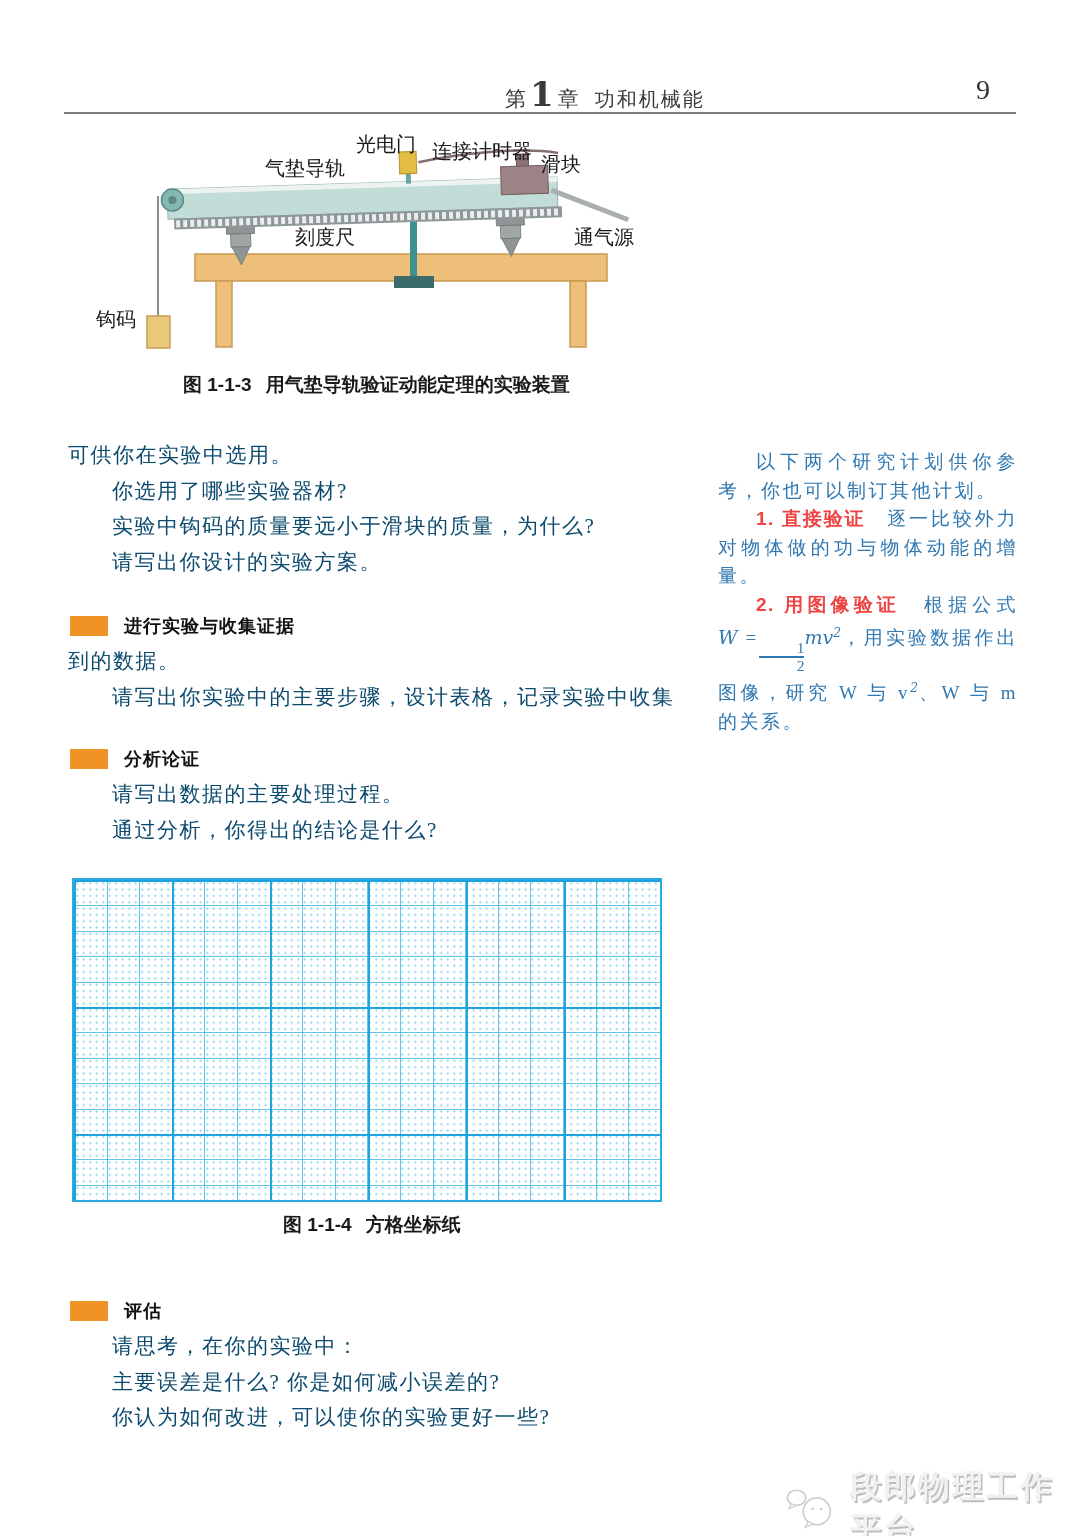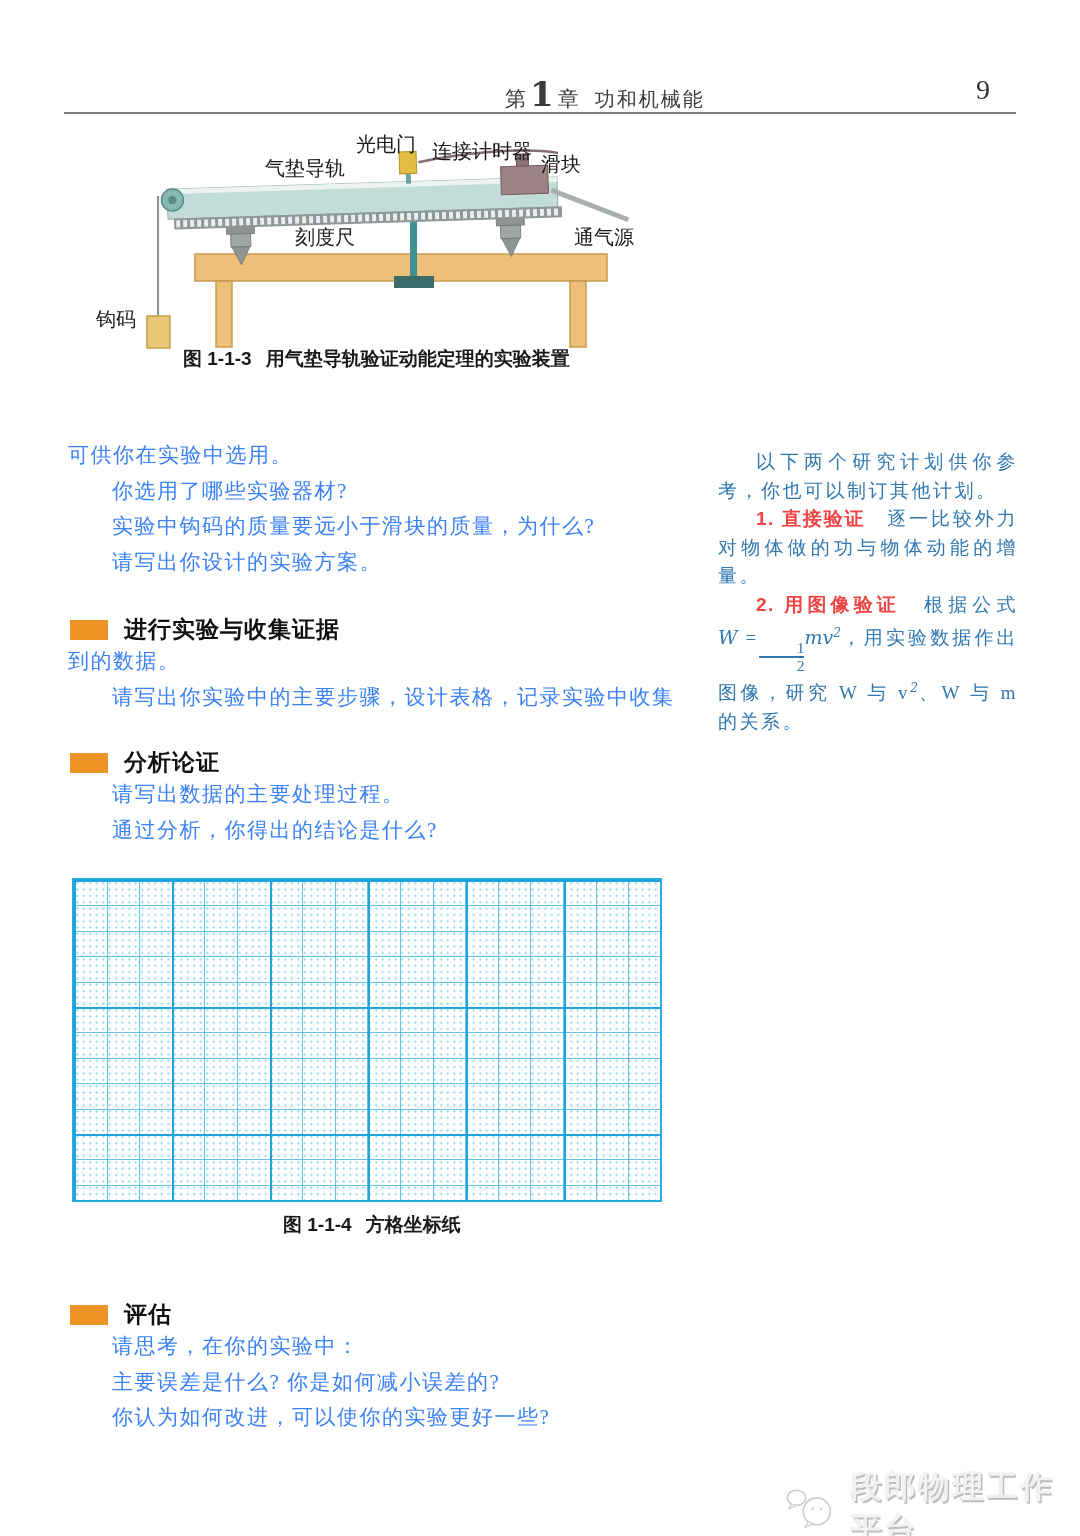--- a/index.html
+++ b/index.html
@@ -11,30 +11,30 @@
   .chapter-heading .pre,.chapter-heading .post{font-size:21px;}
   .chapter-heading .num{font-size:34px;font-weight:bold;margin:0 4px;font-family:"DejaVu Serif",serif;}
   .chapter-heading .title{font-size:20px;margin-left:16px;letter-spacing:2px;}
   .page-number{position:absolute;right:90px;top:74px;font-size:28px;color:#333;}
   .header-rule{position:absolute;left:64px;right:64px;top:112px;height:2px;background:#7d7d7d;}
 
   
   .apparatus{position:absolute;left:90px;top:130px;width:575px;height:255px;}
   .fig-caption{position:absolute;display:flex;gap:14px;font-family:"Liberation Sans",sans-serif;
                font-weight:bold;font-size:19px;color:#1a1a1a;}
-  .fig1-caption{left:183px;top:346px;}
+  .fig1-caption{left:183px;top:372px;}
   .fig2-caption{left:283px;top:1212px;}
 
   
-  .bodyline{font-size:21px;line-height:35.5px;letter-spacing:1.5px;color:#3b82f6;}
+  .bodyline{font-size:21px;line-height:35.5px;letter-spacing:1.5px;color:#0c4a6e;}
   .indent{padding-left:44px;}
   .intro{position:absolute;left:68px;top:438px;width:645px;}
   .sec-title-row{position:absolute;display:flex;align-items:center;gap:16px;}
   .sec-marker{width:38px;height:20px;background:#ef9327;display:inline-block;}
-  .sec-title{font-family:Liberation Mono, monospace;font-weight:bold;font-size:23px;color:#111;letter-spacing:1px;}
+  .sec-title{font-family:Liberation Mono, monospace;font-weight:bold;font-size:18px;color:#111;letter-spacing:1px;}
   .row-exp{left:70px;top:614px;}
   .exp-lines{position:absolute;left:68px;top:644px;width:645px;}
   .row-ana{left:70px;top:747px;}
   .ana-lines{position:absolute;left:68px;top:777px;width:645px;}
   .row-eval{left:70px;top:1299px;}
   .eval-lines{position:absolute;left:68px;top:1329px;width:645px;}
 
   
   .gridpaper{position:absolute;left:72px;top:878px;width:586px;height:320px;
     border:2px solid #2aabe0;background-color:#ffffff;

